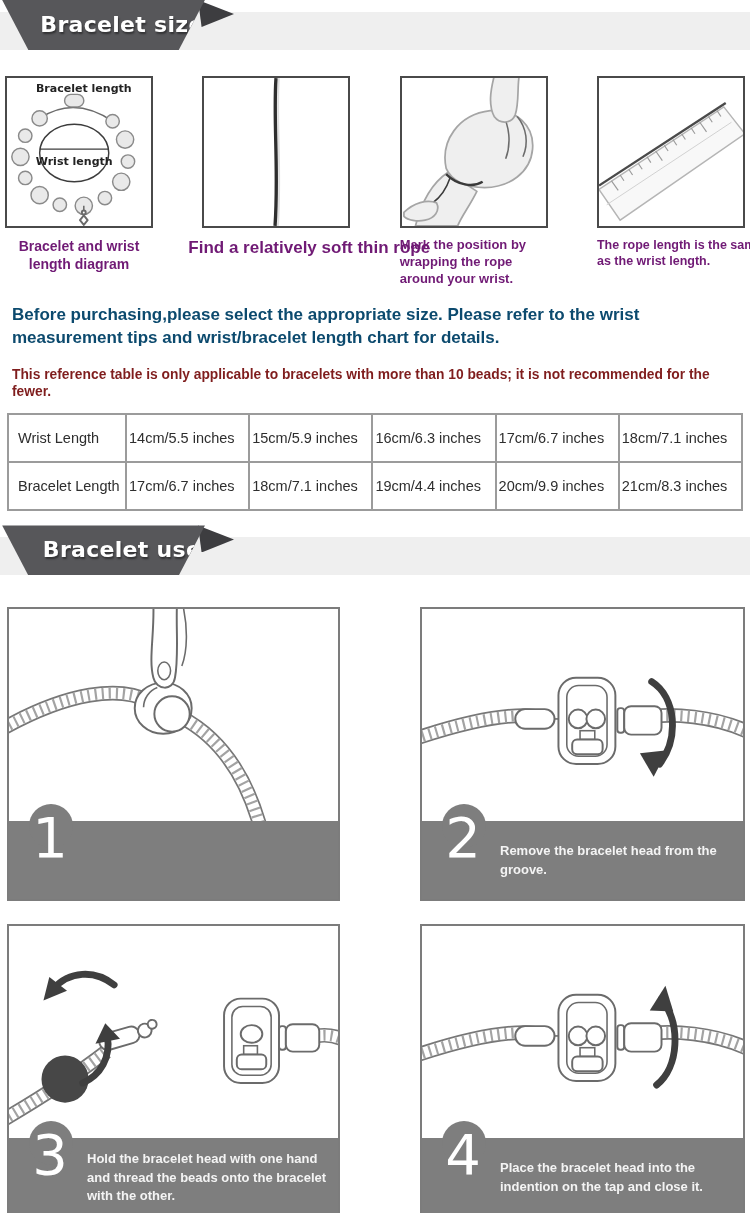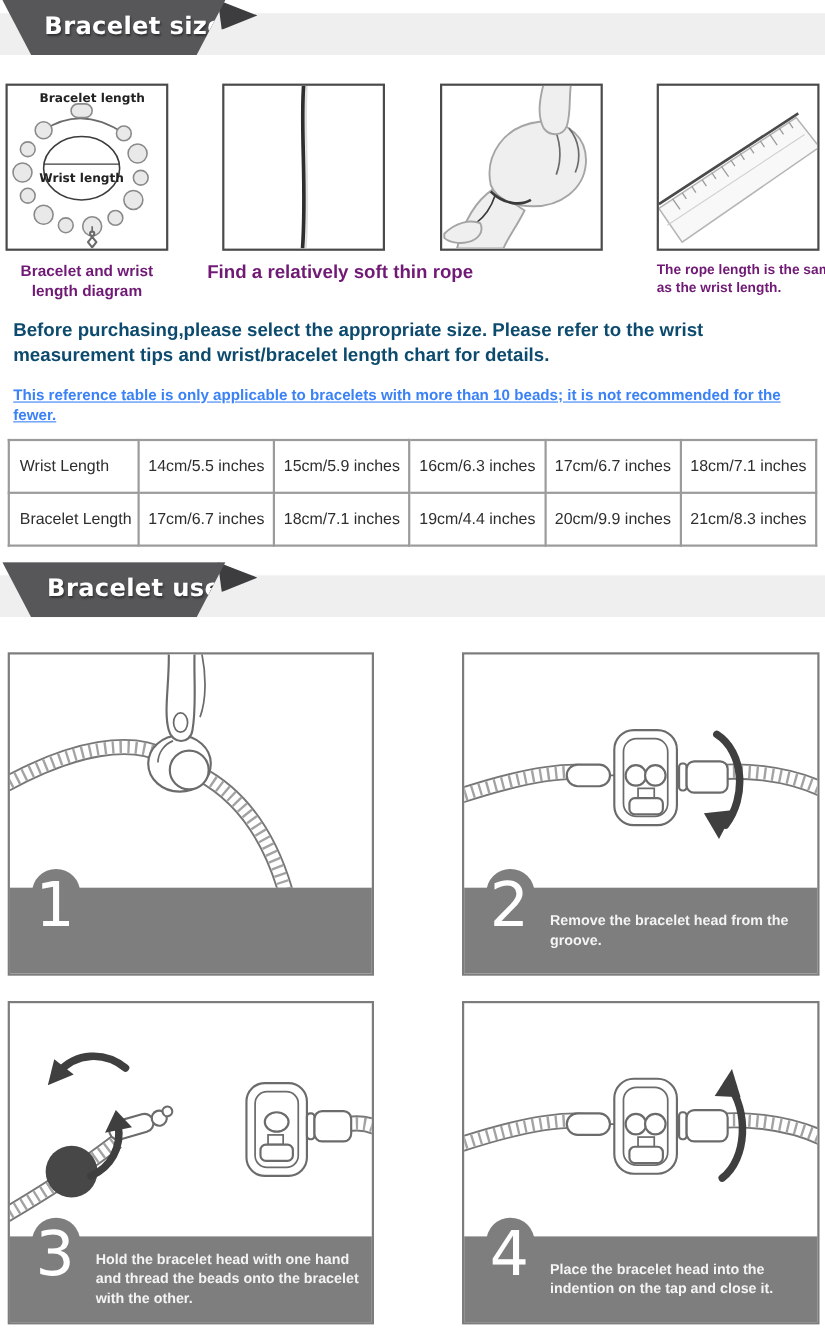--- a/index.html
+++ b/index.html
@@ -23,26 +23,26 @@
   .tp-box{box-sizing:border-box;width:148px;height:152px;border:2px solid #4a4a4a;background:#fff;overflow:hidden;}
   .tp-box svg{display:block;width:144px;height:148px;}
   .tp-caption{margin-top:9px;font-family:"Liberation Sans",sans-serif;font-weight:700;color:#701a75;line-height:1.3;}
   .cap-a{font-size:14px;text-align:center;}
   .cap-b{font-size:17px;text-align:center;white-space:nowrap;margin-left:-14px;width:176px;}
   .cap-c{font-size:13px;text-align:left;width:158px;}
   .cap-d{font-size:12.5px;text-align:left;width:170px;}
 
   
   .intro{margin:16px 12px 0 12px;width:726px;font:700 17px/1.35 "Liberation Sans",sans-serif;color:#0c4a6e;}
-  .warning{margin:16px 12px 12px 12px;font:700 13.8px/1.3 "Liberation Sans",sans-serif;color:#3b82f6;text-decoration:underline;}
+  .warning{margin:16px 12px 12px 12px;font:700 13.8px/1.3 "Liberation Sans",sans-serif;color:#7f1d1d;}
 
   
   .size-table{width:736px;margin:0 7px;border-collapse:collapse;table-layout:fixed;
     font:400 14.5px "Liberation Sans",sans-serif;color:#2e2e2e;}
-  .size-table td{border:2px solid #9b9b9b;height:46px;text-align:center;padding:0 2px;}
+  .size-table td{border:2px solid #9b9b9b;height:46px;text-align:left;padding:0 2px;}
   .size-table td.rowlabel{text-align:left;padding-left:9px;}
   .size-table col.c0{width:118px;}
 
   
   .banner2{margin-top:14px;}
   .steps{display:grid;grid-template-columns:333px 325px;column-gap:80px;row-gap:23px;
     padding:26px 7px 20px 7px;}
   .step-panel{position:relative;box-sizing:border-box;height:294px;border:2px solid #7c7c7c;background:#fff;}
   .step-illus{position:absolute;top:0;left:0;width:100%;height:212px;}
   .step-bar{position:absolute;left:0;right:0;bottom:0;height:78px;background:#7e7e7e;}
@@ -128,20 +128,21 @@
           <path class="hand" d="M14,152 C20,128 30,108 48,96 L78,116 C70,132 62,142 58,152 Z"></path>
           <path class="hand" d="M46,92 C40,64 58,36 92,32 C120,30 138,48 136,72 C134,96 112,112 86,112 C68,112 52,106 46,92 Z"></path>
           <path class="ln" d="M120,38 C130,50 132,66 126,80" stroke="#b0b0b0"></path>
           <path class="ln" d="M104,34 C112,48 114,66 108,82" stroke="#b0b0b0"></path>
           <path class="hand" d="M96,-4 C92,12 90,26 96,38 C102,46 114,46 118,36 C122,24 120,8 122,-4 Z"></path>
           <path d="M46,98 C58,110 74,112 84,106" fill="none" stroke="#3a3a3a" stroke-width="2.5"></path>
           <path d="M50,102 C46,114 40,122 32,128" fill="none" stroke="#3a3a3a" stroke-width="1.6"></path>
           <path class="hand" d="M2,138 C12,128 26,124 36,128 C40,136 34,144 24,146 C16,148 6,146 2,142 Z"></path>
         </svg>
       </div>
+      <div class="tp-caption cap-c">Mark the position by wrapping the rope around your wrist.</div>
     </div>
 
     <div class="tp-col">
       <div class="tp-box">
         <svg viewBox="0 0 150 150">
           <polygon points="0,114 130,28 152,56 22,146" fill="#f8f8f8" stroke="#b5b5b5" stroke-width="1.5"></polygon>
           <path d="M0,110 L132,24" fill="none" stroke="#4a4a4a" stroke-width="2.5"></path>
           <path d="M8,130 L138,44" fill="none" stroke="#d0d0d0" stroke-width="1"></path>
           <g stroke="#9a9a9a" stroke-width="1.2">
             <line x1="13" y1="105" x2="20" y2="115"></line>

